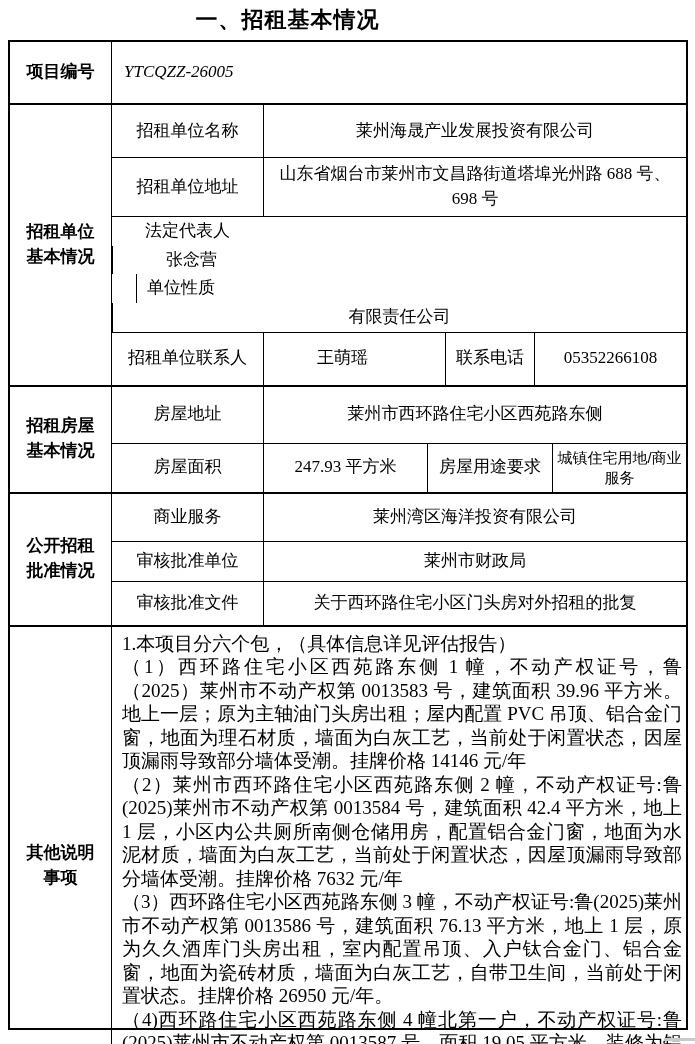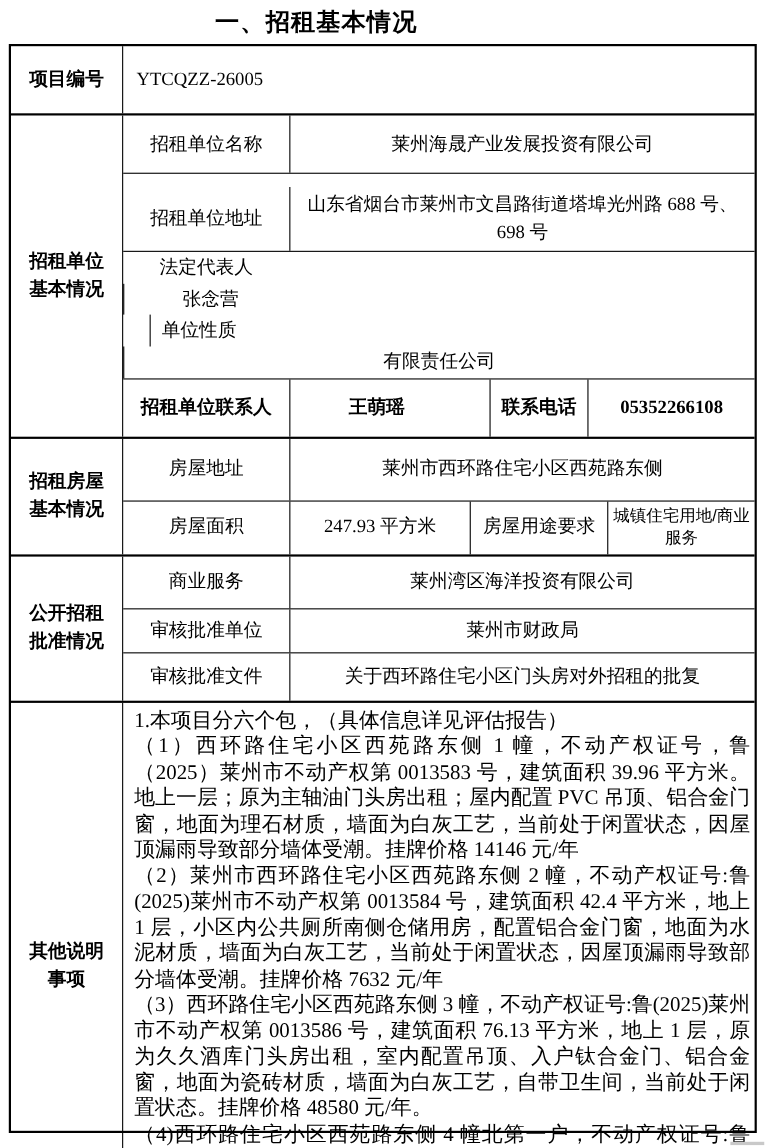--- a/index.html
+++ b/index.html
@@ -46,25 +46,25 @@
     text-align: center; font-size: 17px; line-height: 1.45;
     padding: 2px 4px; min-width: 0;
   }
   .cell + .cell { border-left: 1px solid #000; }
   .grow { flex: 1; }
   .w-sub { width: 151px; flex: none; }
   .w-ov1 { width: 158px; flex: none; }
   .w-ol2 { width: 89px;  flex: none; margin-left: 24px; }
   .w-hv1 { width: 164px; flex: none; }
   .w-hl2 { width: 125px; flex: none; }
-  .h-project { min-height: 61px; }
+  .h-project { min-height: 61px; font-style: italic; }
   .h-orgname { min-height: 53px; }
-  .h-orgaddr { min-height: 59px; margin-top: 12px; }
+  .h-orgaddr { min-height: 59px; }
   .h-legal   { min-height: 53px; flex-direction: column; }
-  .h-contact { min-height: 52px; font-weight: bold; }
+  .h-contact { min-height: 52px; }
   .h-haddr   { min-height: 57px; }
   .h-harea   { min-height: 48px; }
   .h-initial { min-height: 48px; }
   .h-aunit   { min-height: 40px; }
   .h-adoc    { min-height: 43px; }
   .left-align { justify-content: flex-start; text-align: left; padding-left: 12px; }
   .sans-cell {
     font-family: "Liberation Sans", "DejaVu Sans", sans-serif;
     font-size: 15px; line-height: 1.3;
   }
@@ -167,20 +167,20 @@
   </div>
 
   <div class="rowgroup">
     <div class="group-label">
       <div class="wrapbox">其他说明事项</div>
     </div>
     <div class="notes-cell">
       <p>1.本项目分六个包，（具体信息详见评估报告）</p>
       <p>（1）西环路住宅小区西苑路东侧 1 幢，不动产权证号，鲁（2025）莱州市不动产权第 0013583 号，建筑面积 39.96 平方米。地上一层；原为主轴油门头房出租；屋内配置 PVC 吊顶、铝合金门窗，地面为理石材质，墙面为白灰工艺，当前处于闲置状态，因屋顶漏雨导致部分墙体受潮。挂牌价格 14146 元/年</p>
       <p>（2）莱州市西环路住宅小区西苑路东侧 2 幢，不动产权证号:鲁(2025)莱州市不动产权第 0013584 号，建筑面积 42.4 平方米，地上 1 层，小区内公共厕所南侧仓储用房，配置铝合金门窗，地面为水泥材质，墙面为白灰工艺，当前处于闲置状态，因屋顶漏雨导致部分墙体受潮。挂牌价格 7632 元/年</p>
-      <p>（3）西环路住宅小区西苑路东侧 3 幢，不动产权证号:鲁(2025)莱州市不动产权第 0013586 号，建筑面积 76.13 平方米，地上 1 层，原为久久酒库门头房出租，室内配置吊顶、入户钛合金门、铝合金窗，地面为瓷砖材质，墙面为白灰工艺，自带卫生间，当前处于闲置状态。挂牌价格 48580 元/年。</p>
+      <p>（3）西环路住宅小区西苑路东侧 3 幢，不动产权证号:鲁(2025)莱州市不动产权第 0013586 号，建筑面积 76.13 平方米，地上 1 层，原为久久酒库门头房出租，室内配置吊顶、入户钛合金门、铝合金窗，地面为瓷砖材质，墙面为白灰工艺，自带卫生间，当前处于闲置状态。挂牌价格 26950 元/年。</p>
       <p>（4)西环路住宅小区西苑路东侧 4 幢北第一户，不动产权证号:鲁(2025)莱州市不动产权第 0013587 号，面积 19.05 平方米，装修为铝合金门窗、瓷砖地面、白灰墙面，当前处于闲置状态。挂牌价格 6744 元/年。</p>
     </div>
   </div>
 
 </div>
 
 <div class="corner-artifact"></div>
 
 </body></html>

